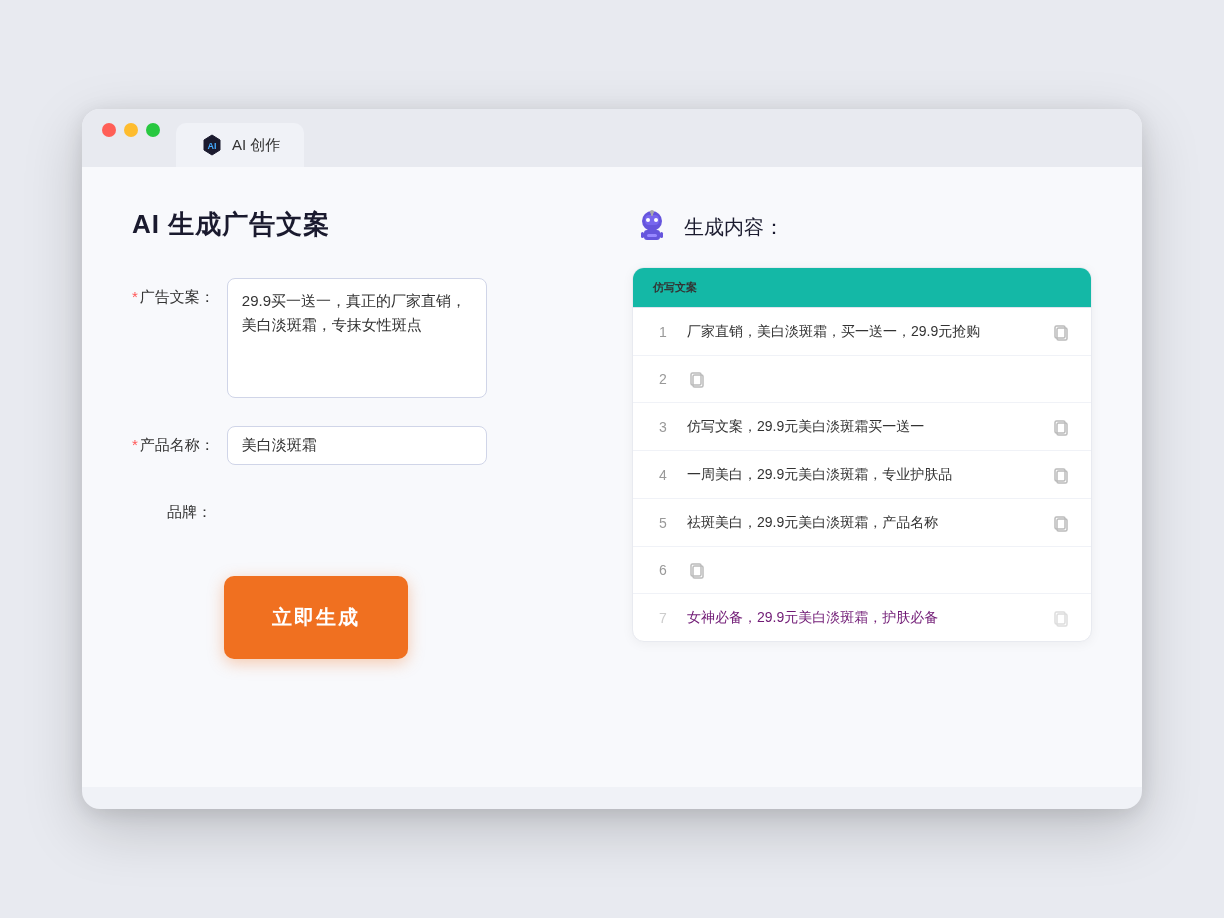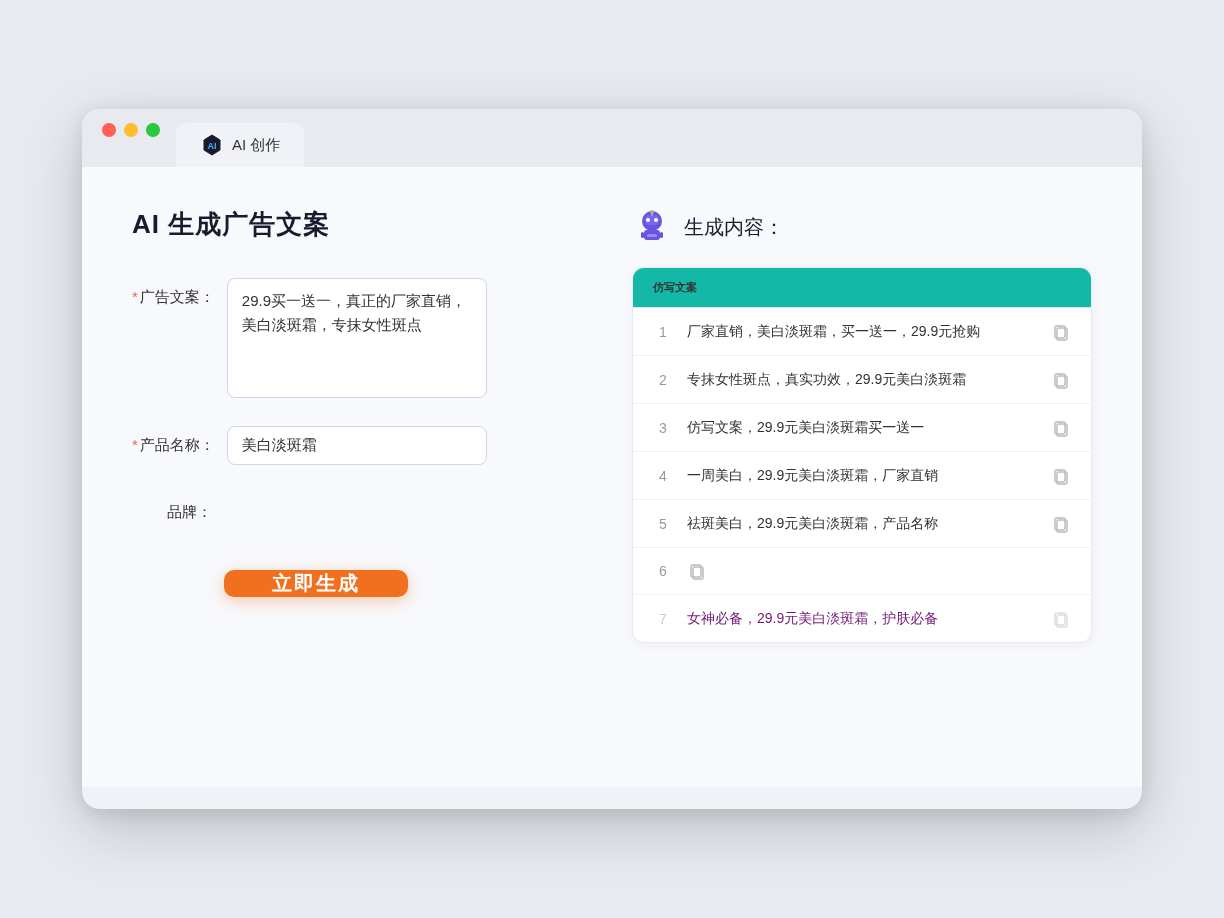--- a/index.html
+++ b/index.html
@@ -123,25 +123,25 @@
       height: 120px;
       resize: none;
       line-height: 1.6;
     }
 
     .generate-btn {
       background: #f07020;
       color: #fff;
       border: none;
       border-radius: 10px;
-      padding: 0 48px;
+      padding: 28px 48px;
       font-size: 20px;
       font-weight: 600;
       cursor: pointer;
-      margin-top: 20px;
+      margin-top: 26px;
       margin-left: 92px;
       letter-spacing: 2px;
       font-family: inherit;
       box-shadow: 0 4px 16px rgba(240,112,32,0.35);
     }
 
     
     .right-panel {}
 
     .result-header {
@@ -294,39 +294,38 @@
           <span class="row-num">1</span>
           <span class="row-text">厂家直销，美白淡斑霜，买一送一，29.9元抢购</span>
           <svg class="copy-icon" viewBox="0 0 20 20" fill="currentColor">
               <rect x="6" y="6" width="10" height="12" rx="1.5" fill="none" stroke="currentColor" stroke-width="1.5"></rect>
               <rect x="4" y="4" width="10" height="12" rx="1.5" fill="none" stroke="currentColor" stroke-width="1.5"></rect>
             </svg>
         </div>
 
         <div class="table-row">
           <span class="row-num">2</span>
-          <span class="row-text">专抹女性斑点，真实功效，29.9元美白淡斑霜</span>
           <svg class="copy-icon" viewBox="0 0 20 20" fill="currentColor">
               <rect x="6" y="6" width="10" height="12" rx="1.5" fill="none" stroke="currentColor" stroke-width="1.5"></rect>
               <rect x="4" y="4" width="10" height="12" rx="1.5" fill="none" stroke="currentColor" stroke-width="1.5"></rect>
             </svg>
         </div>
 
         <div class="table-row">
           <span class="row-num">3</span>
           <span class="row-text">仿写文案，29.9元美白淡斑霜买一送一</span>
           <svg class="copy-icon" viewBox="0 0 20 20" fill="currentColor">
               <rect x="6" y="6" width="10" height="12" rx="1.5" fill="none" stroke="currentColor" stroke-width="1.5"></rect>
               <rect x="4" y="4" width="10" height="12" rx="1.5" fill="none" stroke="currentColor" stroke-width="1.5"></rect>
             </svg>
         </div>
 
         <div class="table-row">
           <span class="row-num">4</span>
-          <span class="row-text">一周美白，29.9元美白淡斑霜，厂家直销</span>
+          <span class="row-text">一周美白，29.9元美白淡斑霜，专业护肤品</span>
           <svg class="copy-icon" viewBox="0 0 20 20" fill="currentColor">
               <rect x="6" y="6" width="10" height="12" rx="1.5" fill="none" stroke="currentColor" stroke-width="1.5"></rect>
               <rect x="4" y="4" width="10" height="12" rx="1.5" fill="none" stroke="currentColor" stroke-width="1.5"></rect>
             </svg>
         </div>
 
         <div class="table-row">
           <span class="row-num">5</span>
           <span class="row-text">祛斑美白，29.9元美白淡斑霜，产品名称</span>
           <svg class="copy-icon" viewBox="0 0 20 20" fill="currentColor">

